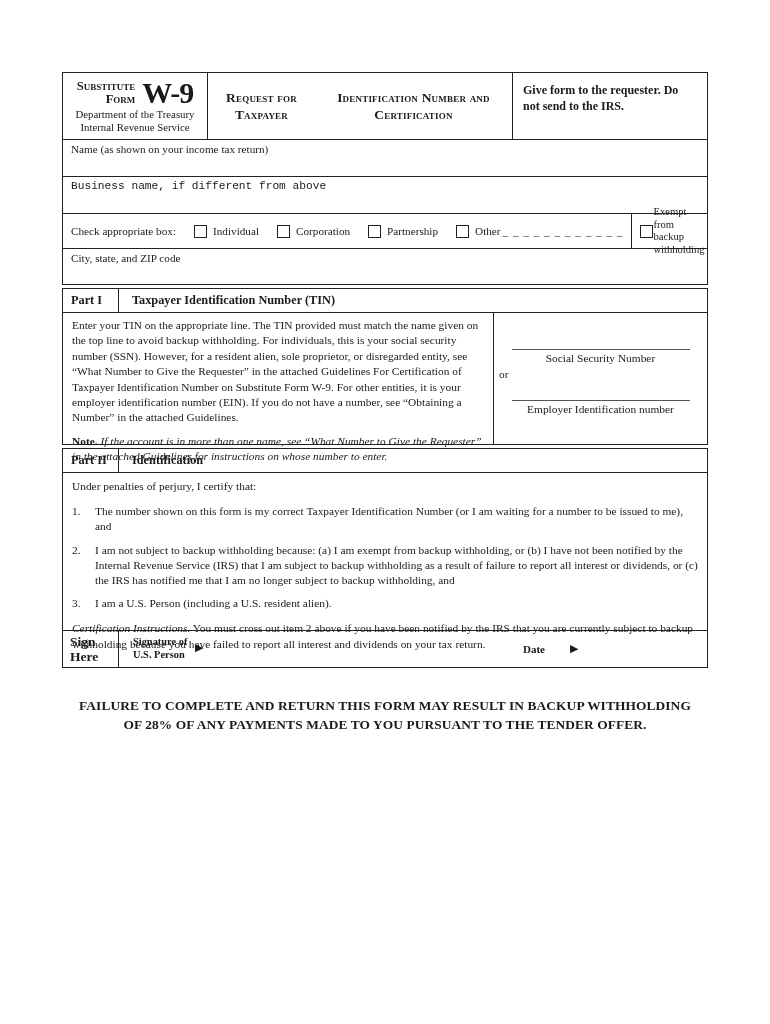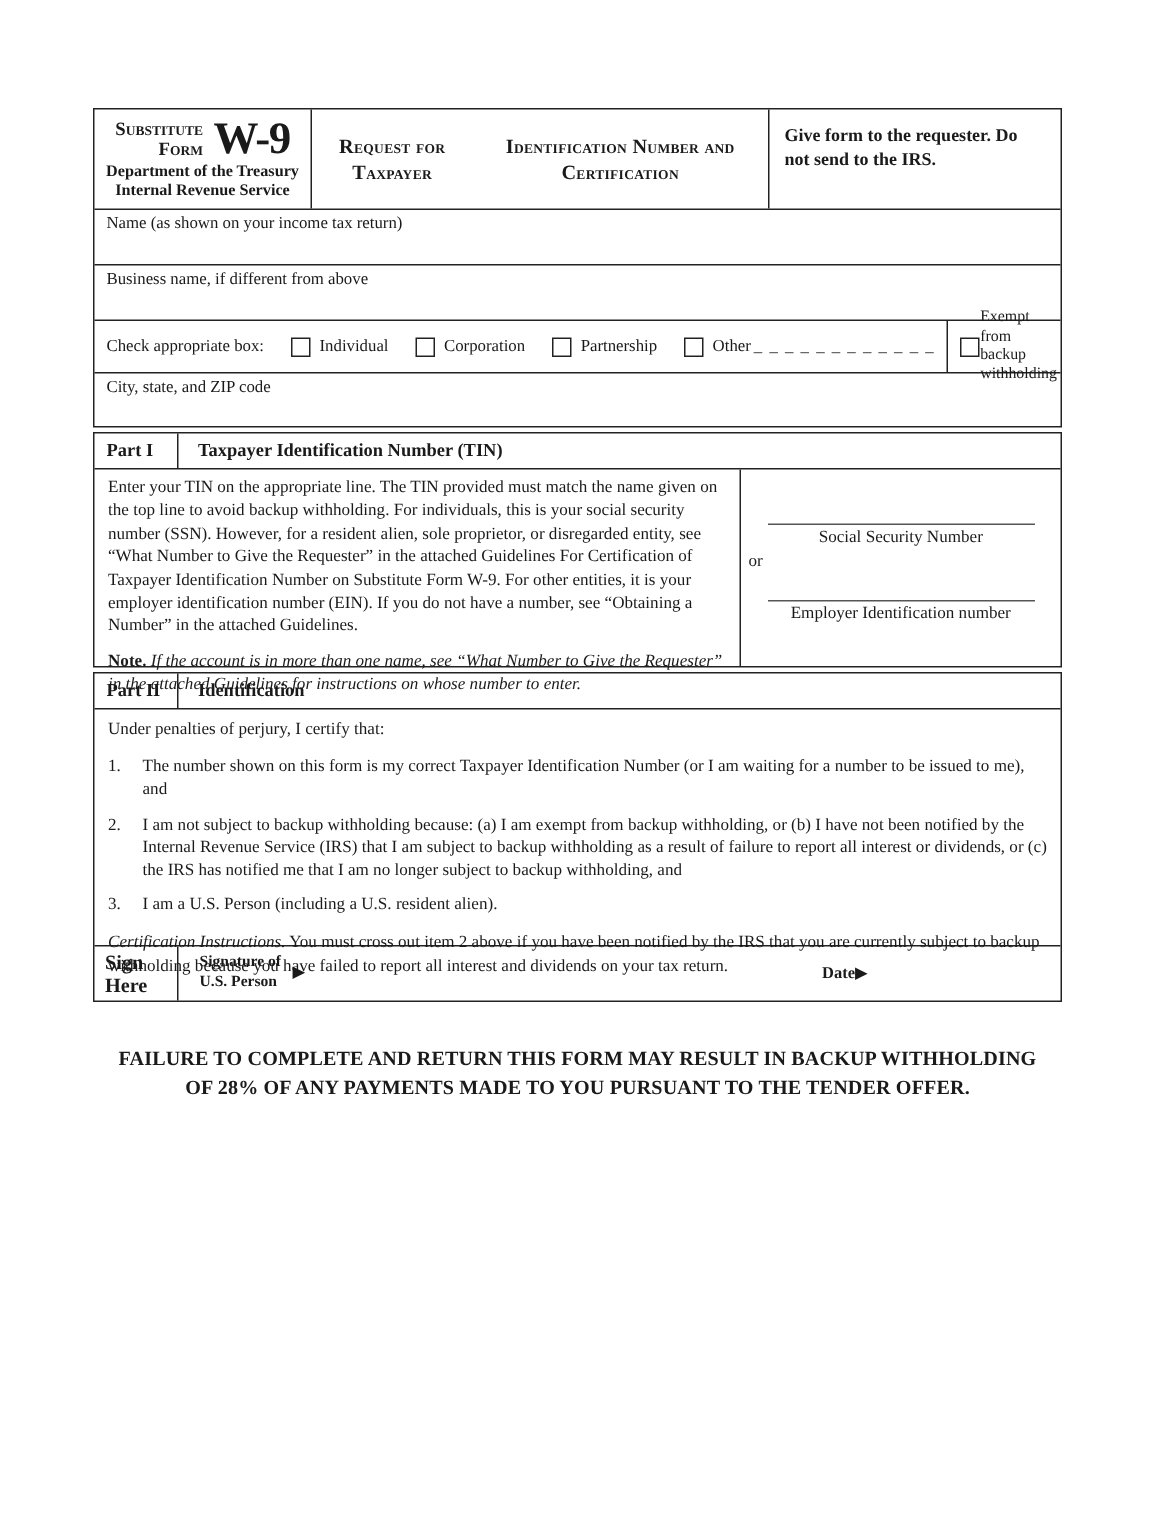--- a/index.html
+++ b/index.html
@@ -11,29 +11,29 @@
   }
   .form-wrap { position: absolute; left: 62px; top: 72px; width: 646px; }
   .block { border: 1.6px solid #222; margin-bottom: 3px; background: #fff; }
 
   
   .hdr-row { display: flex; height: 66px; }
   .hdr-left { width: 145px; border-right: 1.6px solid #222; padding: 5px 4px 2px; }
   .logo-line { display: flex; justify-content: center; align-items: center; gap: 7px; }
   .sub-form { text-align: right; font-weight: bold; font-variant: small-caps; font-size: 12.5px; line-height: 13px; padding-top: 2px; }
   .w9 { font-size: 30px; font-weight: bold; line-height: 27px; letter-spacing: -1px; }
-  .dept { text-align: center; font-size: 10.8px; line-height: 13px; margin-top: 2px; font-weight: bold; }
+  .dept { text-align: center; font-size: 10.8px; line-height: 13px; margin-top: 2px; }
   .hdr-mid { width: 305px; border-right: 1.6px solid #222; display: flex; justify-content: center; align-items: center; text-align: center; }
   .hdr-title { font-weight: bold; font-variant: small-caps; font-size: 13.5px; line-height: 17px; letter-spacing: 0.2px; }
   .hdr-right { flex: 1; padding: 9px 10px 0; font-weight: bold; font-size: 12px; line-height: 16px; }
 
   
   .row { border-top: 1.6px solid #222; padding: 3px 8px; font-size: 11.2px; }
   .row-name { height: 37px; }
-  .row-business { height: 37px; }
+  .row-business { height: 37px; font-family: Liberation Mono, monospace; }
   .row-city { height: 36px; }
 
   
   .cb-row { display: flex; border-top: 1.6px solid #222; height: 35px; padding: 0; }
   .cb-main { flex: 1; display: flex; align-items: center; padding: 0 8px; font-size: 11.2px; white-space: nowrap; }
   .checkbox { width: 13px; height: 13px; border: 1.6px solid #222; display: inline-block; flex-shrink: 0; background: #fff; }
   .cb-group { display: flex; margin-left: 18px; }
   .cb-group .cb-label { margin-left: 6px; }
   .other-line { letter-spacing: 1px; margin-left: 2px; }
   .cb-exempt { width: 138px; border-left: 1.6px solid #222; display: flex; align-items: center; gap: 0; padding: 0 4px 0 8px; font-size: 10.6px; line-height: 12.5px; }
@@ -65,21 +65,21 @@
   .cert-para { margin-top: 10px; }
   .cert-label { font-style: italic; }
 
   
   .sign-row { display: flex; border-top: 1.6px solid #222; height: 37px; }
   .sign-here-cell { width: 56px; border-right: 1.6px solid #222; font-weight: bold; font-size: 13.5px; line-height: 15px; padding: 3px 0 0 7px; }
   .sign-right { flex: 1; position: relative; }
   .sig-label { position: absolute; left: 14px; top: 4px; font-weight: bold; font-size: 10.4px; line-height: 13px; }
   .sig-arrow { position: absolute; left: 76px; top: 10px; font-size: 11px; }
   .sig-line-area { position: absolute; left: 95px; top: 6px; width: 290px; height: 24px; }
-  .date-label { position: absolute; left: 404px; top: 12px; font-weight: bold; font-size: 11px; margin-left: 25px; }
+  .date-label { position: absolute; left: 404px; top: 12px; font-weight: bold; font-size: 11px; }
   .date-arrow { position: absolute; left: 451px; top: 11px; font-size: 11px; }
   .date-line-area { position: absolute; left: 470px; top: 6px; width: 100px; height: 24px; }
 
   
   .footer { margin-top: 28px; text-align: center; font-weight: bold; font-size: 13.4px; line-height: 19px; letter-spacing: 0.1px; }
 </style>
 </head>
 <body>
 
 <div class="form-wrap">

